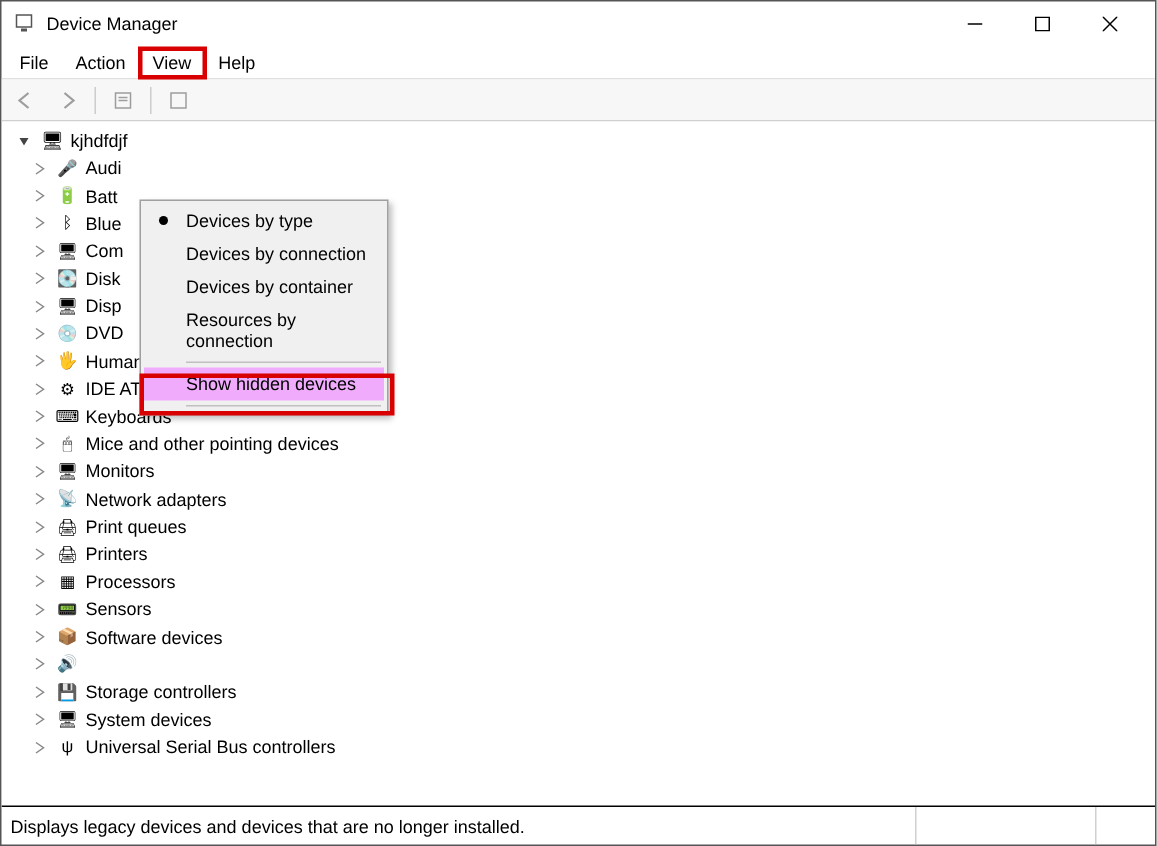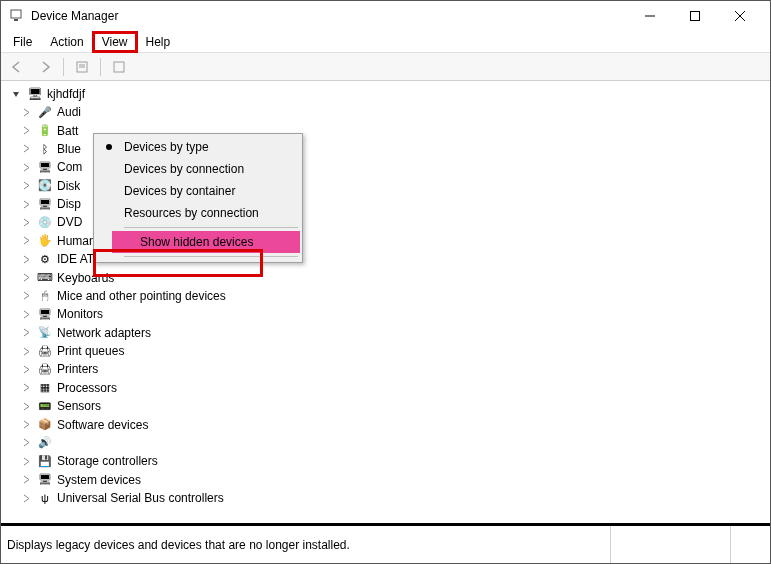--- a/index.html
+++ b/index.html
@@ -16,27 +16,27 @@
     .toolbar { height: 28px; display: flex; align-items: center; padding: 0 4px; gap: 4px; border-bottom: 1px solid #d0d0d0; background: #f7f7f7; }
     .toolbar .tbtn { width: 24px; height: 22px; display: flex; align-items: center; justify-content: center; opacity: 0.55; }
     .toolbar .sep { width: 1px; height: 18px; background: #ccc; margin: 0 2px; }
     .tree-area { position: relative; height: 458px; overflow: hidden; background: #fff; }
     .tree { padding: 4px 4px 4px 10px; position:absolute; inset:0; }
     .tree-root { display: flex; align-items: center; gap: 4px; font-size: 12px; padding: 1px 0; }
     .expander { width: 10px; height: 10px; display: inline-flex; align-items: center; justify-content: center; color: #666; margin-right: 2px;}
     .node-ch { display: flex; align-items: center; gap: 4px; font-size: 12px; padding: 1.2px 0 1.2px 24px; white-space: nowrap; }
     .node-ch .expander { margin-left: -14px; }
     .icon { width: 16px; height: 16px; flex-shrink: 0; display:flex; align-items:center; justify-content:center; }
-    .dropdown { position: absolute; left: 92px; top: 52px; width: 210px; background: #f0f0f0; border: 1px solid #a0a0a0; box-shadow: 2px 2px 4px rgba(0,0,0,0.25); z-index: 10; padding: 2px; }
+    .dropdown { position: absolute; left: 92px; top: 52px; width: 166px; background: #f0f0f0; border: 1px solid #a0a0a0; box-shadow: 2px 2px 4px rgba(0,0,0,0.25); z-index: 10; padding: 2px; }
     .dd-item { display: flex; align-items: center; padding: 4px 8px 4px 28px; font-size: 12px; position: relative; }
     .dd-sep { height: 1px; background: #c0c0c0; margin: 3px 2px 3px 28px; }
-    .dd-item.active { background: #ec4899; margin-left: 16px; }
+    .dd-item.active { background: #f0abfc; }
     .radio-dot { position: absolute; left: 10px; top: 50%; transform: translateY(-50%); width: 6px; height: 6px; border-radius: 50%; background: #000; }
     .dd-highlight { position: absolute; left: -1px; top: 115px; width: 170px; height: 28px; border: 3px solid #d80000; pointer-events: none; }
-    .statusbar { position:absolute; bottom:0; left:0; right:0; height: 40px; border-top: 3px solid #000000; display: flex; align-items: center; font-size: 12px; }
+    .statusbar { position:absolute; bottom:0; left:0; right:0; height: 26px; border-top: 1px solid #000000; display: flex; align-items: center; font-size: 12px; }
     .statusbar .status-text { flex:1; padding: 0 6px; }
     .statusbar .status-cell { width: 120px; height:100%; border-left: 1px solid #d0d0d0; }
   </style>
 </head>
 <body>
 
 <div class="titlebar">
   <span class="app-icon">
     <svg viewBox="0 0 16 16">
         <rect x="2" y="2" width="10" height="8" fill="none" stroke="#555"></rect>

